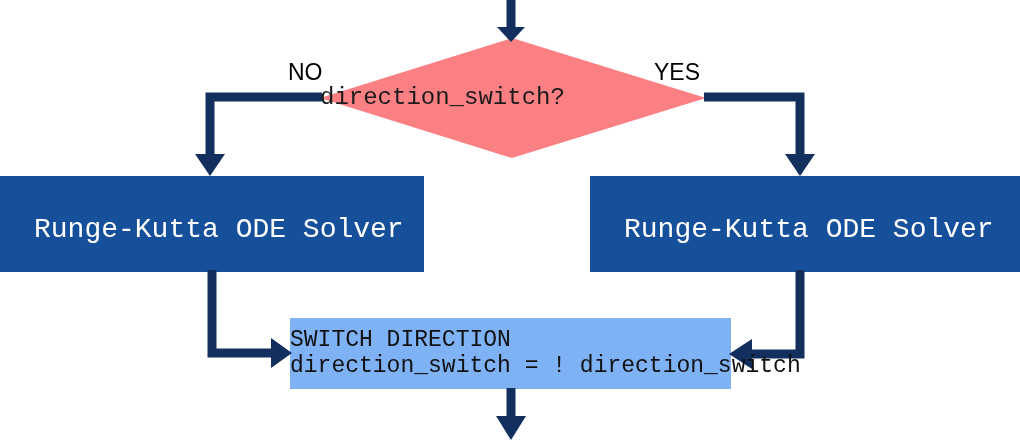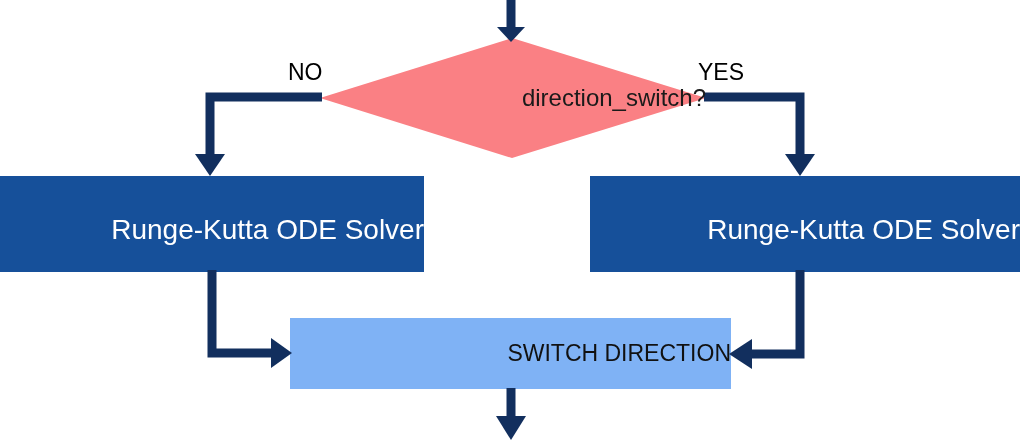--- a/index.html
+++ b/index.html
@@ -23,41 +23,43 @@
     position: absolute;
     left: 0;
     top: 0;
     width: 1020px;
     height: 445px;
   }
   .node-text {
     position: absolute;
     display: flex;
     flex-direction: column;
-    align-items: flex-end;
+    align-items: flex-start;
     justify-content: center;
     text-align: center;
     line-height: 1.12;
     white-space: nowrap;
     pointer-events: none;
+    font-family: Liberation Mono, monospace;
   }
   
   #decision-node {
     left: 320px;
     top: 38px;
     width: 386px;
     height: 120px;
     font-size: 24px;
     color: #1a1a1a;
   }
   
   .process-box {
     font-size: 28px;
     color: #ffffff;
     height: 108px;
+    margin-left: 34px;
   }
   #process-left {
     left: 0px;
     top: 176px;
     width: 424px;
   }
   #process-right {
     left: 590px;
     top: 176px;
     width: 430px;
@@ -77,21 +79,21 @@
     font-size: 23px;
     color: #000000;
     white-space: nowrap;
     pointer-events: none;
   }
   #label-no {
     left: 288px;
     top: 59px;
   }
   #label-yes {
-    left: 698px;
+    left: 654px;
     top: 59px;
   }
 </style>
 </head>
 <body>
 
 <div id="flow-root">
 
   <svg id="flow-svg" viewBox="0 0 1020 445" xmlns="http://www.w3.org/2000/svg">
 
@@ -145,15 +147,16 @@
   <div class="node-text process-box" id="process-left">
     <span>Runge-Kutta ODE Solver</span>
   </div>
 
   <div class="node-text process-box" id="process-right">
     <span>Runge-Kutta ODE Solver</span>
   </div>
 
   <div class="node-text" id="switch-box">
     <span>SWITCH DIRECTION</span>
+    <span>direction_switch = ! direction_switch</span>
   </div>
 
 </div>
 
 </body></html>

